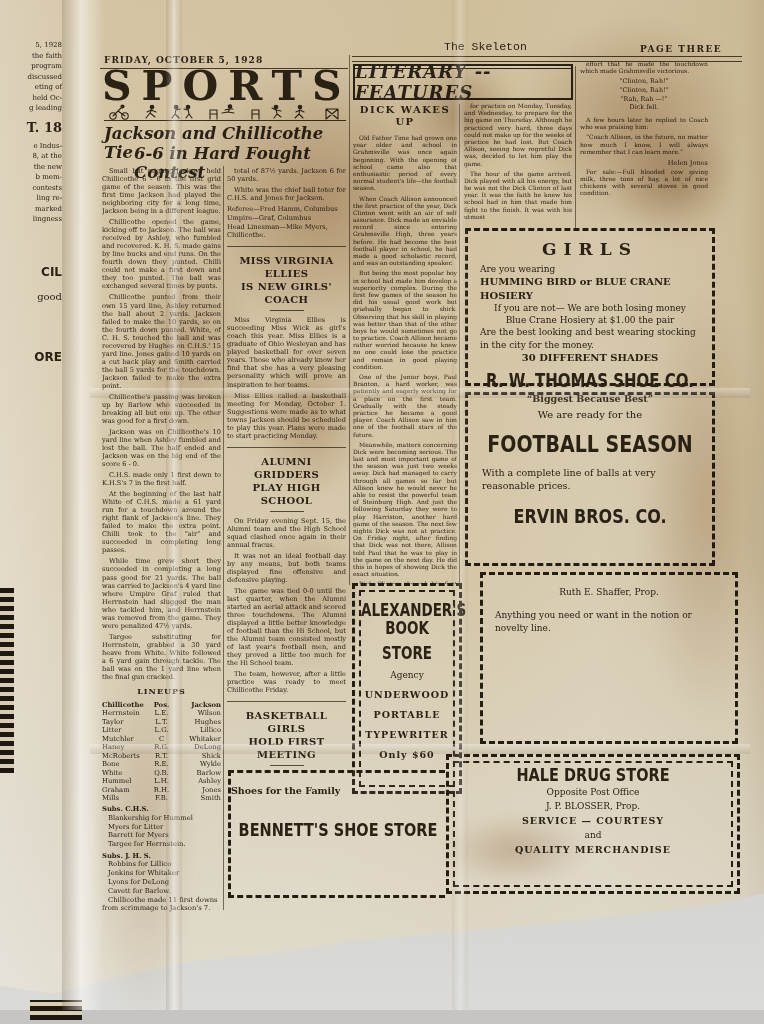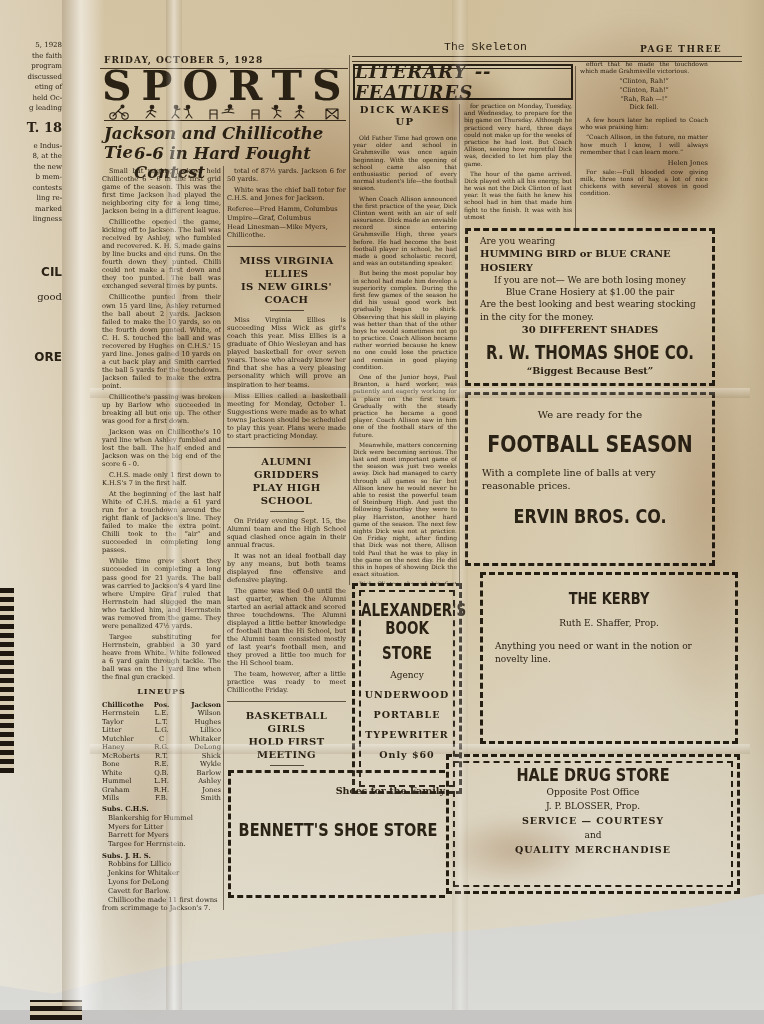--- a/index.html
+++ b/index.html
@@ -95,21 +95,21 @@
 
   .kerby-title{font-size:13px;text-align:center;margin-top:16px;}
   .kerby-line{font-size:9px;text-align:center;margin-top:12px;}
   .kerby-body{font-size:9px;padding:12px 12px 0;line-height:1.4;}
 
   .hale-inner{padding:10px 8px;text-align:center;}
   .hale-title{font-size:14.5px;}
   .hale-line{font-size:9px;margin-top:4px;}
   .hale-caps{font-size:9.5px;font-weight:bold;letter-spacing:1px;margin-top:4px;}
 
-  .bennett-line1{font-weight:bold;font-size:9.5px;text-align:right;margin-top:12px;}
+  .bennett-line1{font-weight:bold;font-size:9.5px;text-align:left;margin-top:12px;}
   .bennett-title{font-size:14.5px;text-align:center;margin-top:26px;}
 </style>
 </head>
 <body>
 
 <div class="photo">
   <div class="paper"></div>
   <div class="paper-tone"></div>
 
   <div class="edge-strip">
@@ -339,20 +339,21 @@
         <div class="cheer">“Rah, Rah —!”</div>
         <div class="cheer">Dick fell.</div>
       </div>
     <div class="para" style="margin-top:4px">A few hours later he replied to Coach who was praising him:</div>
     <div class="para">“Coach Allison, in the future, no matter how much I know, I will always remember that I can learn more.”</div>
     <div class="byline">Helen Jones</div>
     <div class="para forsale">For sale:—Full blooded cow giving milk, three tons of hay, a lot of nice chickens with several stoves in good condition.</div>
   </div>
 
   <div class="ad stitch" style="left:465px;top:228px;width:244px;height:152px;">
+    <div class="girls-title">GIRLS</div>
     <div class="girls-body">
       <div>Are you wearing</div>
       <div class="g-bold">HUMMING BIRD or BLUE CRANE HOSIERY</div>
       <div class="g-c">If you are not—  We are both losing money</div>
       <div class="g-c">Blue Crane Hosiery at $1.00 the pair</div>
       <div>Are the best looking and best wearing stocking in the city for the money.</div>
       <div class="g-bold g-c">30 DIFFERENT SHADES</div>
     </div>
     <div class="thomas"><span class="gothic">R. W. THOMAS SHOE CO.</span></div>
     <div class="quote-line">“Biggest Because Best”</div>
@@ -373,21 +374,20 @@
       </div>
       <div class="alex-line">Agency</div>
       <div class="alex-bold">UNDERWOOD</div>
       <div class="alex-bold">PORTABLE</div>
       <div class="alex-bold">TYPEWRITER</div>
       <div class="alex-bold">Only  $60</div>
     </div>
   </div>
 
   <div class="ad stitch" style="left:480px;top:572px;width:252px;height:166px;">
-    <div class="kerby-title"><span class="gothic">THE KERBY</span></div>
     <div class="kerby-line">Ruth E. Shaffer, Prop.</div>
     <div class="kerby-body">Anything you need or want in the notion or novelty line.</div>
   </div>
 
   <div class="ad stitch2" style="left:446px;top:754px;width:288px;height:134px;">
     <div class="hale-inner">
       <div class="hale-title"><span class="gothic">HALE DRUG STORE</span></div>
       <div class="hale-line">Opposite Post Office</div>
       <div class="hale-line">J. P. BLOSSER, Prop.</div>
       <div class="hale-caps">SERVICE — COURTESY</div>

